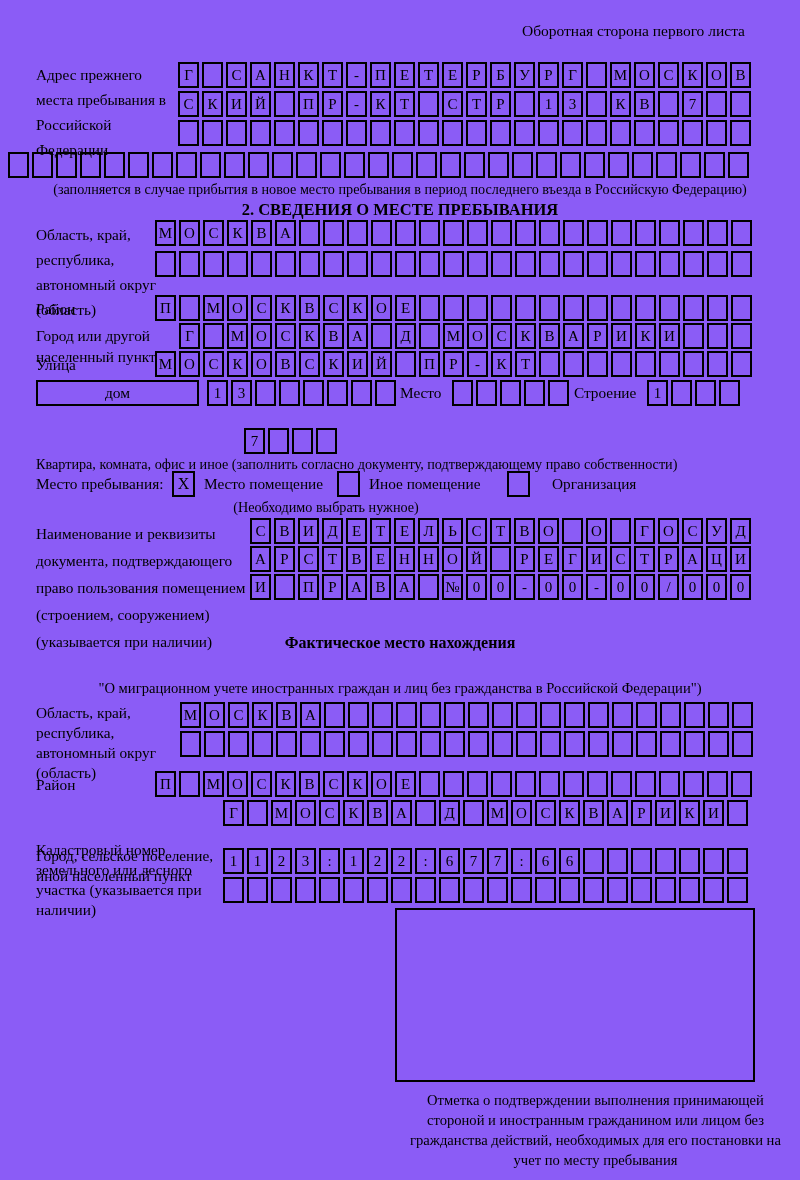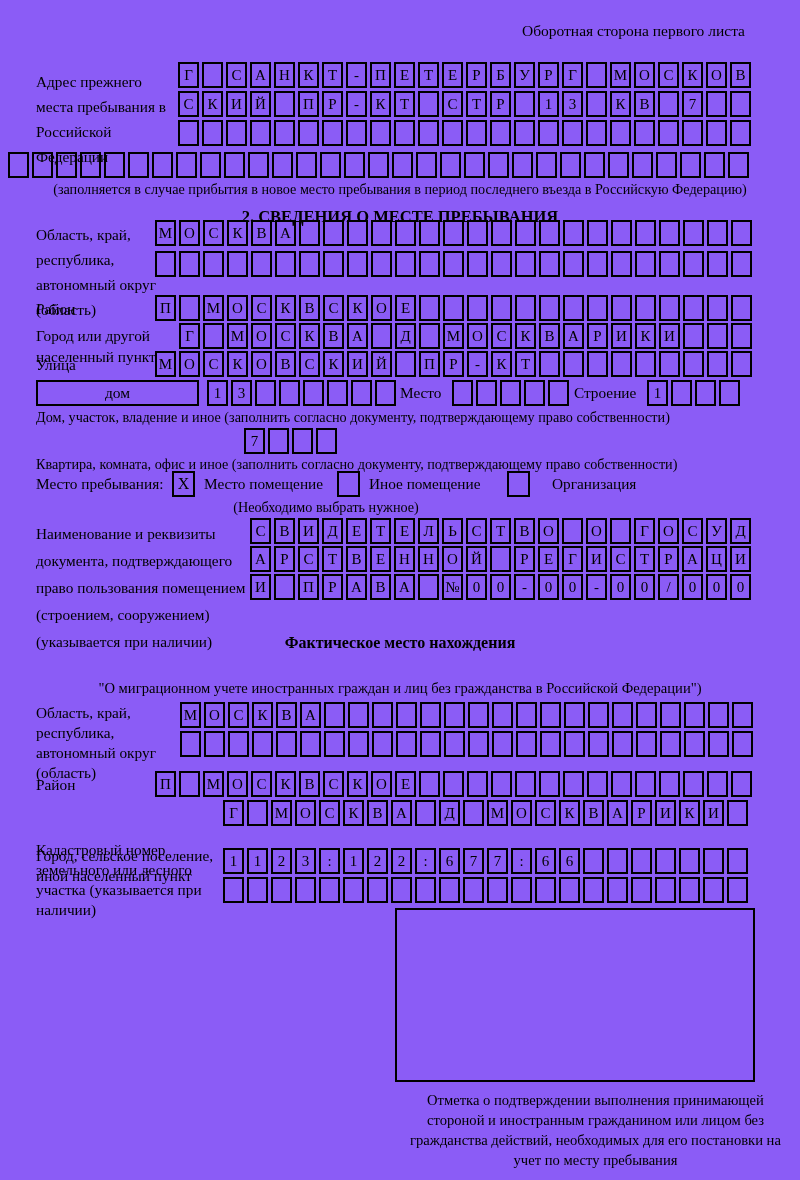--- a/index.html
+++ b/index.html
@@ -18,21 +18,21 @@
   .caption{position:absolute;font-size:14.2px;}
   .flabel{position:absolute;font-size:15.3px;}
 </style>
 </head>
 <body>
 
 <div class="page">
 
   <div class="abs" style="top:22px;right:55px;">Оборотная сторона первого листа</div>
 
-  <div class="flabel" style="left:36px;top:62px;width:132px;line-height:25px;margin-top:7px;">Адрес прежнего места пребывания в Российской Федерации</div>
+  <div class="flabel" style="left:36px;top:62px;width:132px;line-height:25px;">Адрес прежнего места пребывания в Российской Федерации</div>
   <div class="strip" style="left:178px;top:62px;">
       <span class="cell">Г</span>
       <span class="cell"></span>
       <span class="cell">С</span>
       <span class="cell">А</span>
       <span class="cell">Н</span>
       <span class="cell">К</span>
       <span class="cell">Т</span>
       <span class="cell">-</span>
       <span class="cell">П</span>
@@ -132,21 +132,21 @@
       <span class="cell"></span>
       <span class="cell"></span>
       <span class="cell"></span>
       <span class="cell"></span>
       <span class="cell"></span>
       <span class="cell"></span>
       <span class="cell"></span>
     </div>
   <div class="notec" style="left:0;top:181px;width:100%;">(заполняется в случае прибытия в новое место пребывания в период последнего въезда в Российскую Федерацию)</div>
 
-  <div class="title" style="top:207px;">2. СВЕДЕНИЯ О МЕСТЕ ПРЕБЫВАНИЯ</div>
+  <div class="title" style="top:200px;">2. СВЕДЕНИЯ О МЕСТЕ ПРЕБЫВАНИЯ</div>
 
   <div class="flabel" style="left:36px;top:222px;width:122px;line-height:25px;">Область, край, республика, автономный округ (область)</div>
   <div class="strip" style="left:155px;top:220px;">
       <span class="cell">М</span>
       <span class="cell">О</span>
       <span class="cell">С</span>
       <span class="cell">К</span>
       <span class="cell">В</span>
       <span class="cell">А</span>
       <span class="cell"></span>
@@ -302,21 +302,20 @@
       <span class="cell"></span>
       <span class="cell"></span>
     </div>
   <div class="flabel" style="left:574px;top:384px;">Строение</div>
   <div class="strip" style="left:647px;top:380px;">
       <span class="cell">1</span>
       <span class="cell"></span>
       <span class="cell"></span>
       <span class="cell"></span>
     </div>
-  <div class="caption" style="left:36px;top:409px;">Дом, участок, владение и иное (заполнить согласно документу, подтверждающему право собственности)</div>
 
   <div class="strip" style="left:244px;top:428px;">
       <span class="cell">7</span>
       <span class="cell"></span>
       <span class="cell"></span>
       <span class="cell"></span>
     </div>
   <div class="caption" style="left:36px;top:456px;">Квартира, комната, офис и иное (заполнить согласно документу, подтверждающему право собственности)</div>
 
   <div class="flabel" style="left:36px;top:475px;">Место пребывания:</div>

